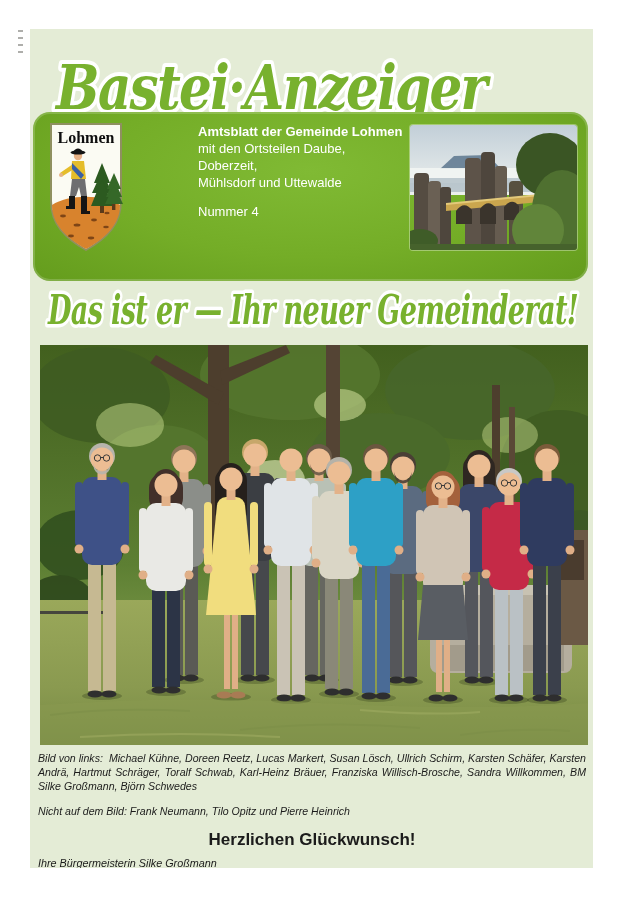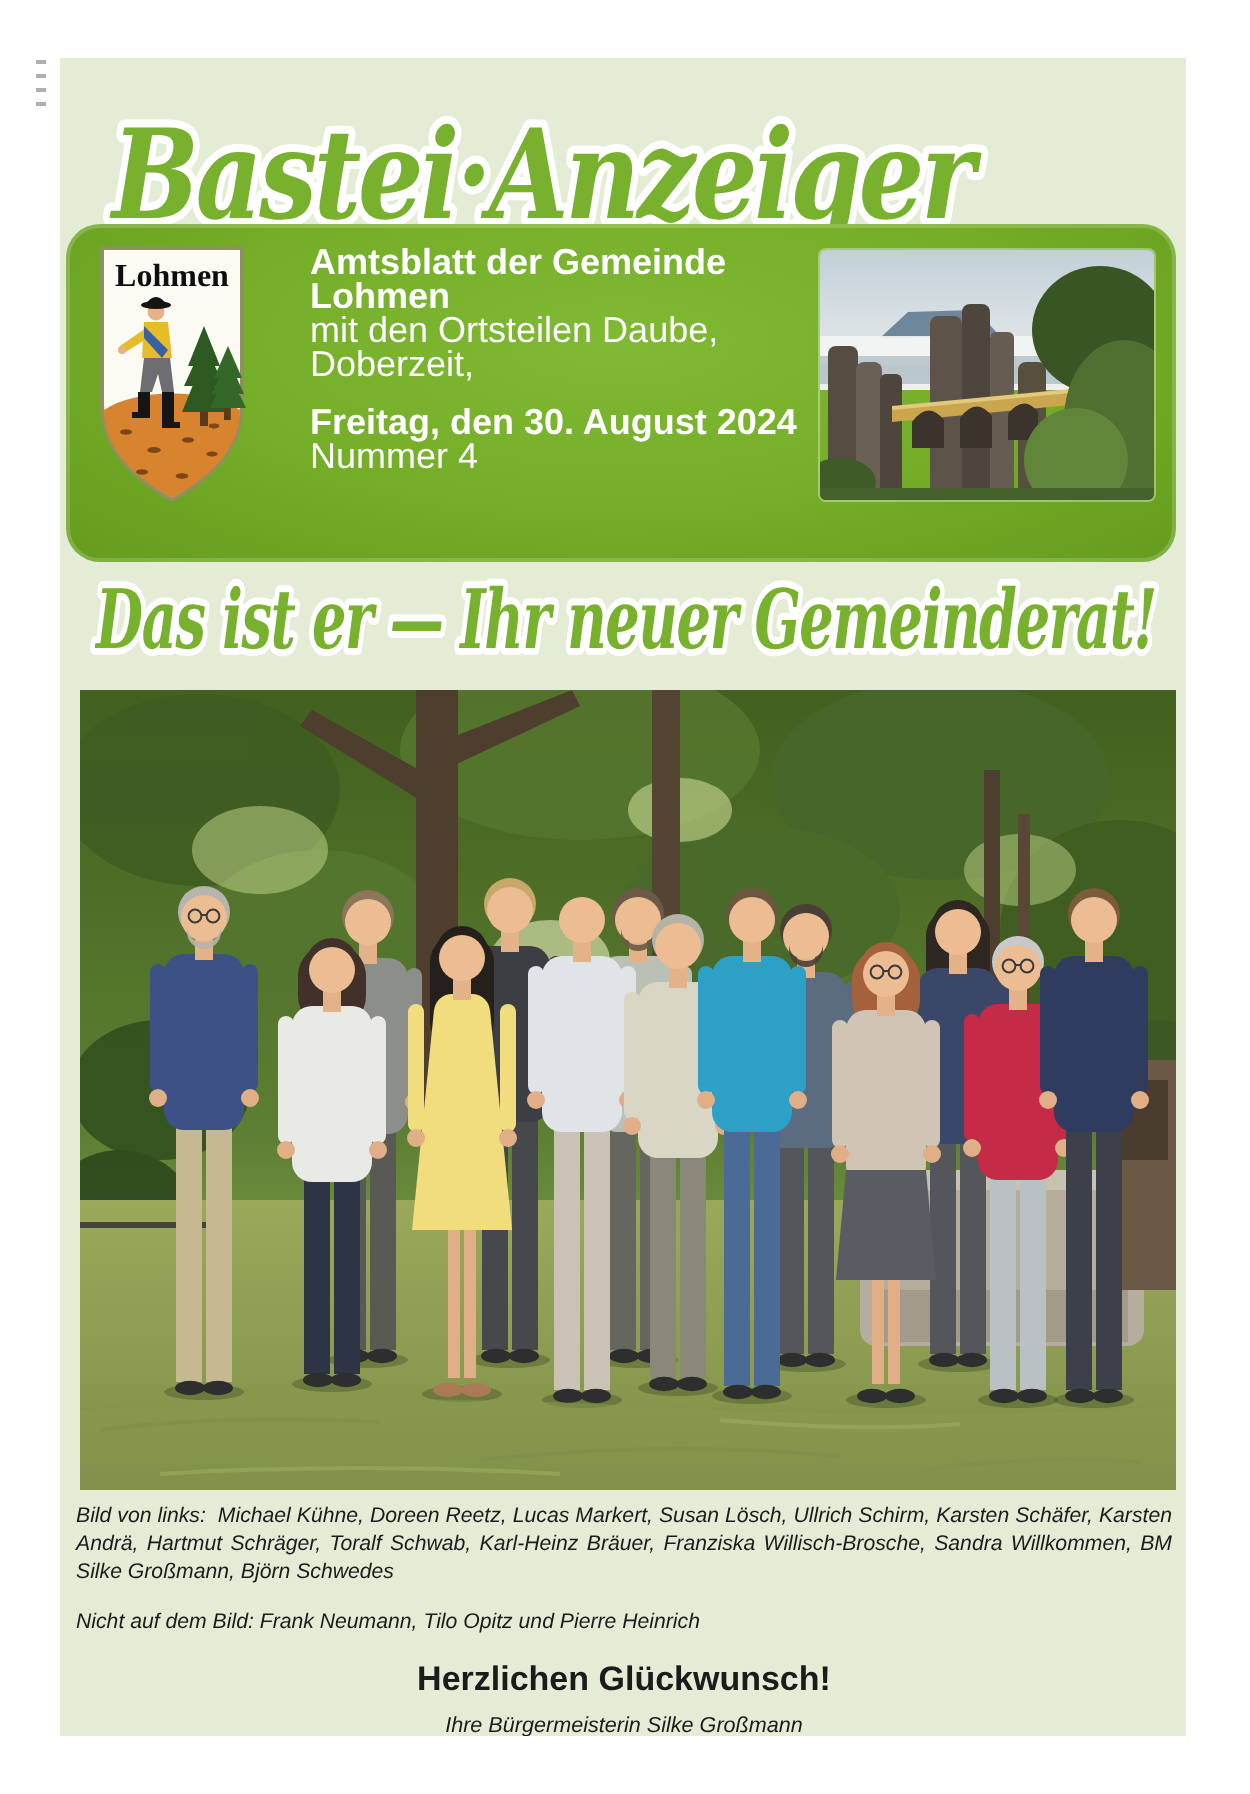--- a/index.html
+++ b/index.html
@@ -31,21 +31,21 @@
     background:radial-gradient(ellipse at 50% 35%, #80ba34 0%, #74ad27 55%, #649c1d 100%);
     box-shadow:inset 0 0 0 2px rgba(255,255,255,.18);
   }
 
   .crest-svg { position:absolute; left:15px; top:9px; width:76px; height:132px; }
   .crest-svg .crest-label {
     font-family:"Liberation Serif",serif; font-weight:700; font-size:16px; fill:#0e0e0e;
   }
 
   .header-text { position:absolute; left:122px; top:11px; width:250px; color:#ffffff; }
-  .hdr-line { font-size:18px; line-height:17px; }
+  .hdr-line { font-size:13px; line-height:17px;margin-left:43px; }
   .hdr-bold { font-weight:700; }
   .hdr-gap { height:12px; }
 
   .bastei-photo {
     position:absolute; left:377px; top:13px; width:167px; height:125px;
     border-radius:3px; overflow:hidden; box-shadow:0 0 0 1px rgba(255,255,255,.35);
   }
 
   .headline-svg { position:absolute; left:0; top:243px; width:563px; height:74px; overflow:visible; }
   .headline-svg text {
@@ -56,21 +56,21 @@
 
   .council-photo {
     position:absolute; left:10px; top:316px; width:548px; height:400px;
     overflow:hidden; background:#5d7f33;
   }
 
   .caption-block { position:absolute; left:8px; width:548px; color:#1b1b1b; }
   .caption-names { top:722px; font-style:italic; font-size:10.6px; line-height:14px; text-align:justify; }
   .caption-notpictured { top:776px; font-style:italic; font-size:10.6px; }
   .caption-congrats { top:801px; font-weight:700; font-size:17px; text-align:center; font-style:normal; }
-  .caption-signature { top:828px; font-style:italic; font-size:10.8px; text-align:center; }
+  .caption-signature { top:828px; font-style:italic; font-size:10.8px; }
 </style>
 </head>
 <body>
 
 <div class="print-mark"></div>
 
 <div class="page">
 
   <svg class="masthead-svg" viewBox="0 0 563 98">
     <text x="26" y="74" textLength="430" lengthAdjust="spacingAndGlyphs">Bastei·Anzeiger</text>
@@ -115,22 +115,22 @@
         <path d="M24,58 L37,58 L39,75 L33,75 L31,66 L28,75 L22,75 Z" fill="#6e6e70"></path>
         <path d="M21,75 L27,75 L27,88 L18,88 L18,85 L21,85 Z" fill="#151515"></path>
         <path d="M33,75 L39,75 L39,90 L42,90 L42,93 L33,93 Z" fill="#151515"></path>
       </g>
       <text class="crest-label" x="38" y="22" text-anchor="middle">Lohmen</text>
     </svg>
 
     <div class="header-text">
       <div class="hdr-line hdr-bold">Amtsblatt der Gemeinde Lohmen</div>
       <div class="hdr-line">mit den Ortsteilen Daube, Doberzeit,</div>
+      <div class="hdr-line">Mühlsdorf und Uttewalde</div>
       <div class="hdr-gap"></div>
-      <div class="hdr-line hdr-bold">Freitag, den 30. August 2024</div>
       <div class="hdr-line">Nummer 4</div>
     </div>
 
     <div class="bastei-photo">
       <svg width="167" height="125" viewBox="0 0 167 125">
         <defs>
           <linearGradient id="sky" x1="0" y1="0" x2="0" y2="1">
             <stop offset="0" stop-color="#c2cfd8"></stop>
               <stop offset="1" stop-color="#eef1ef"></stop>
           </linearGradient>

